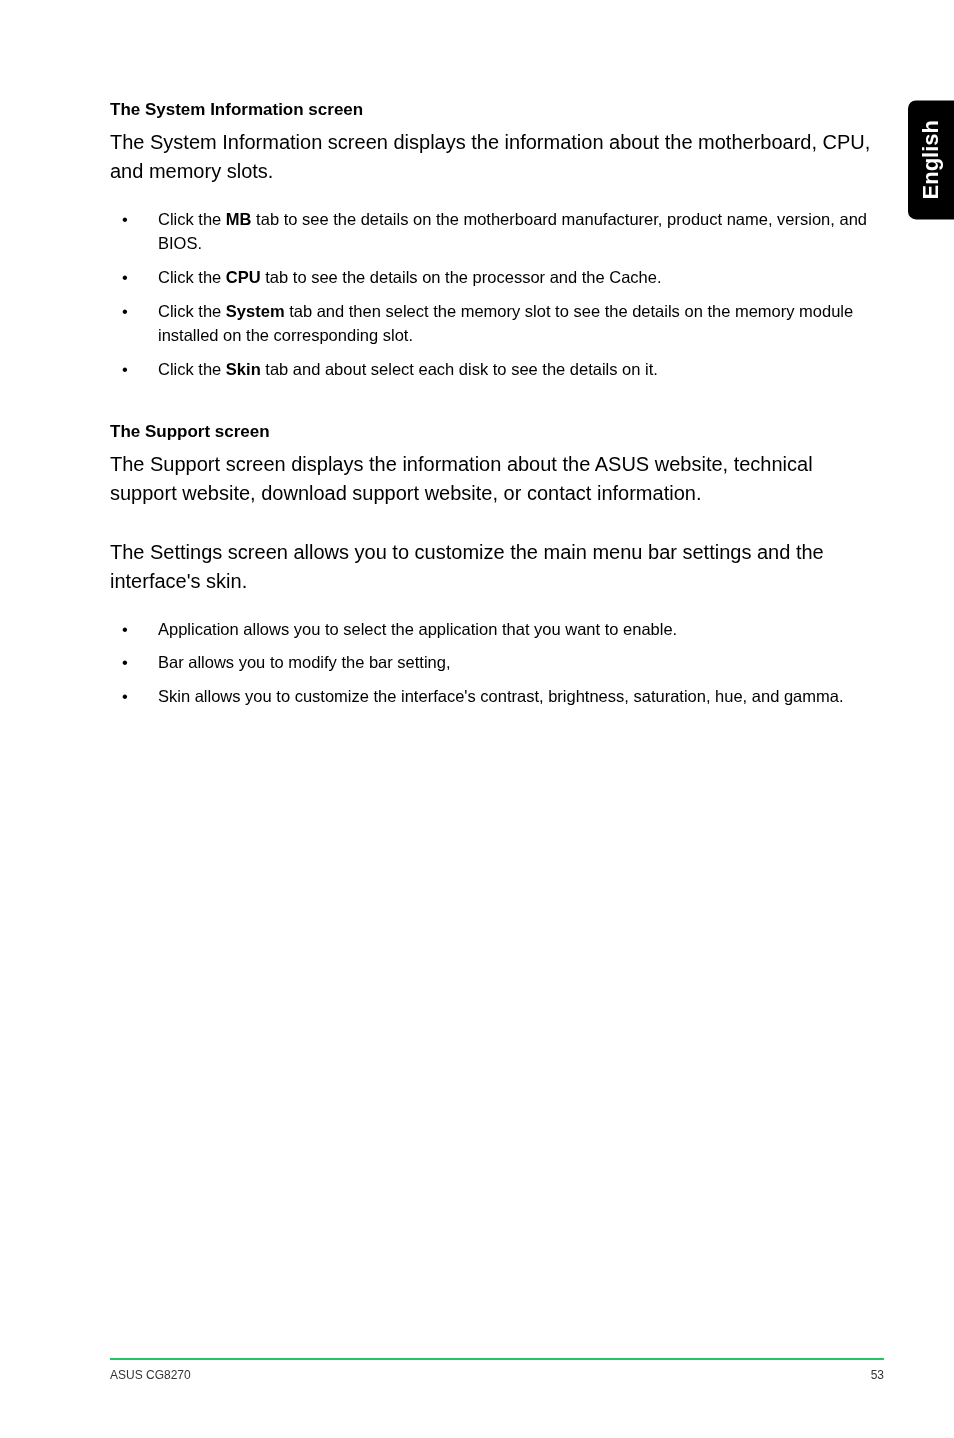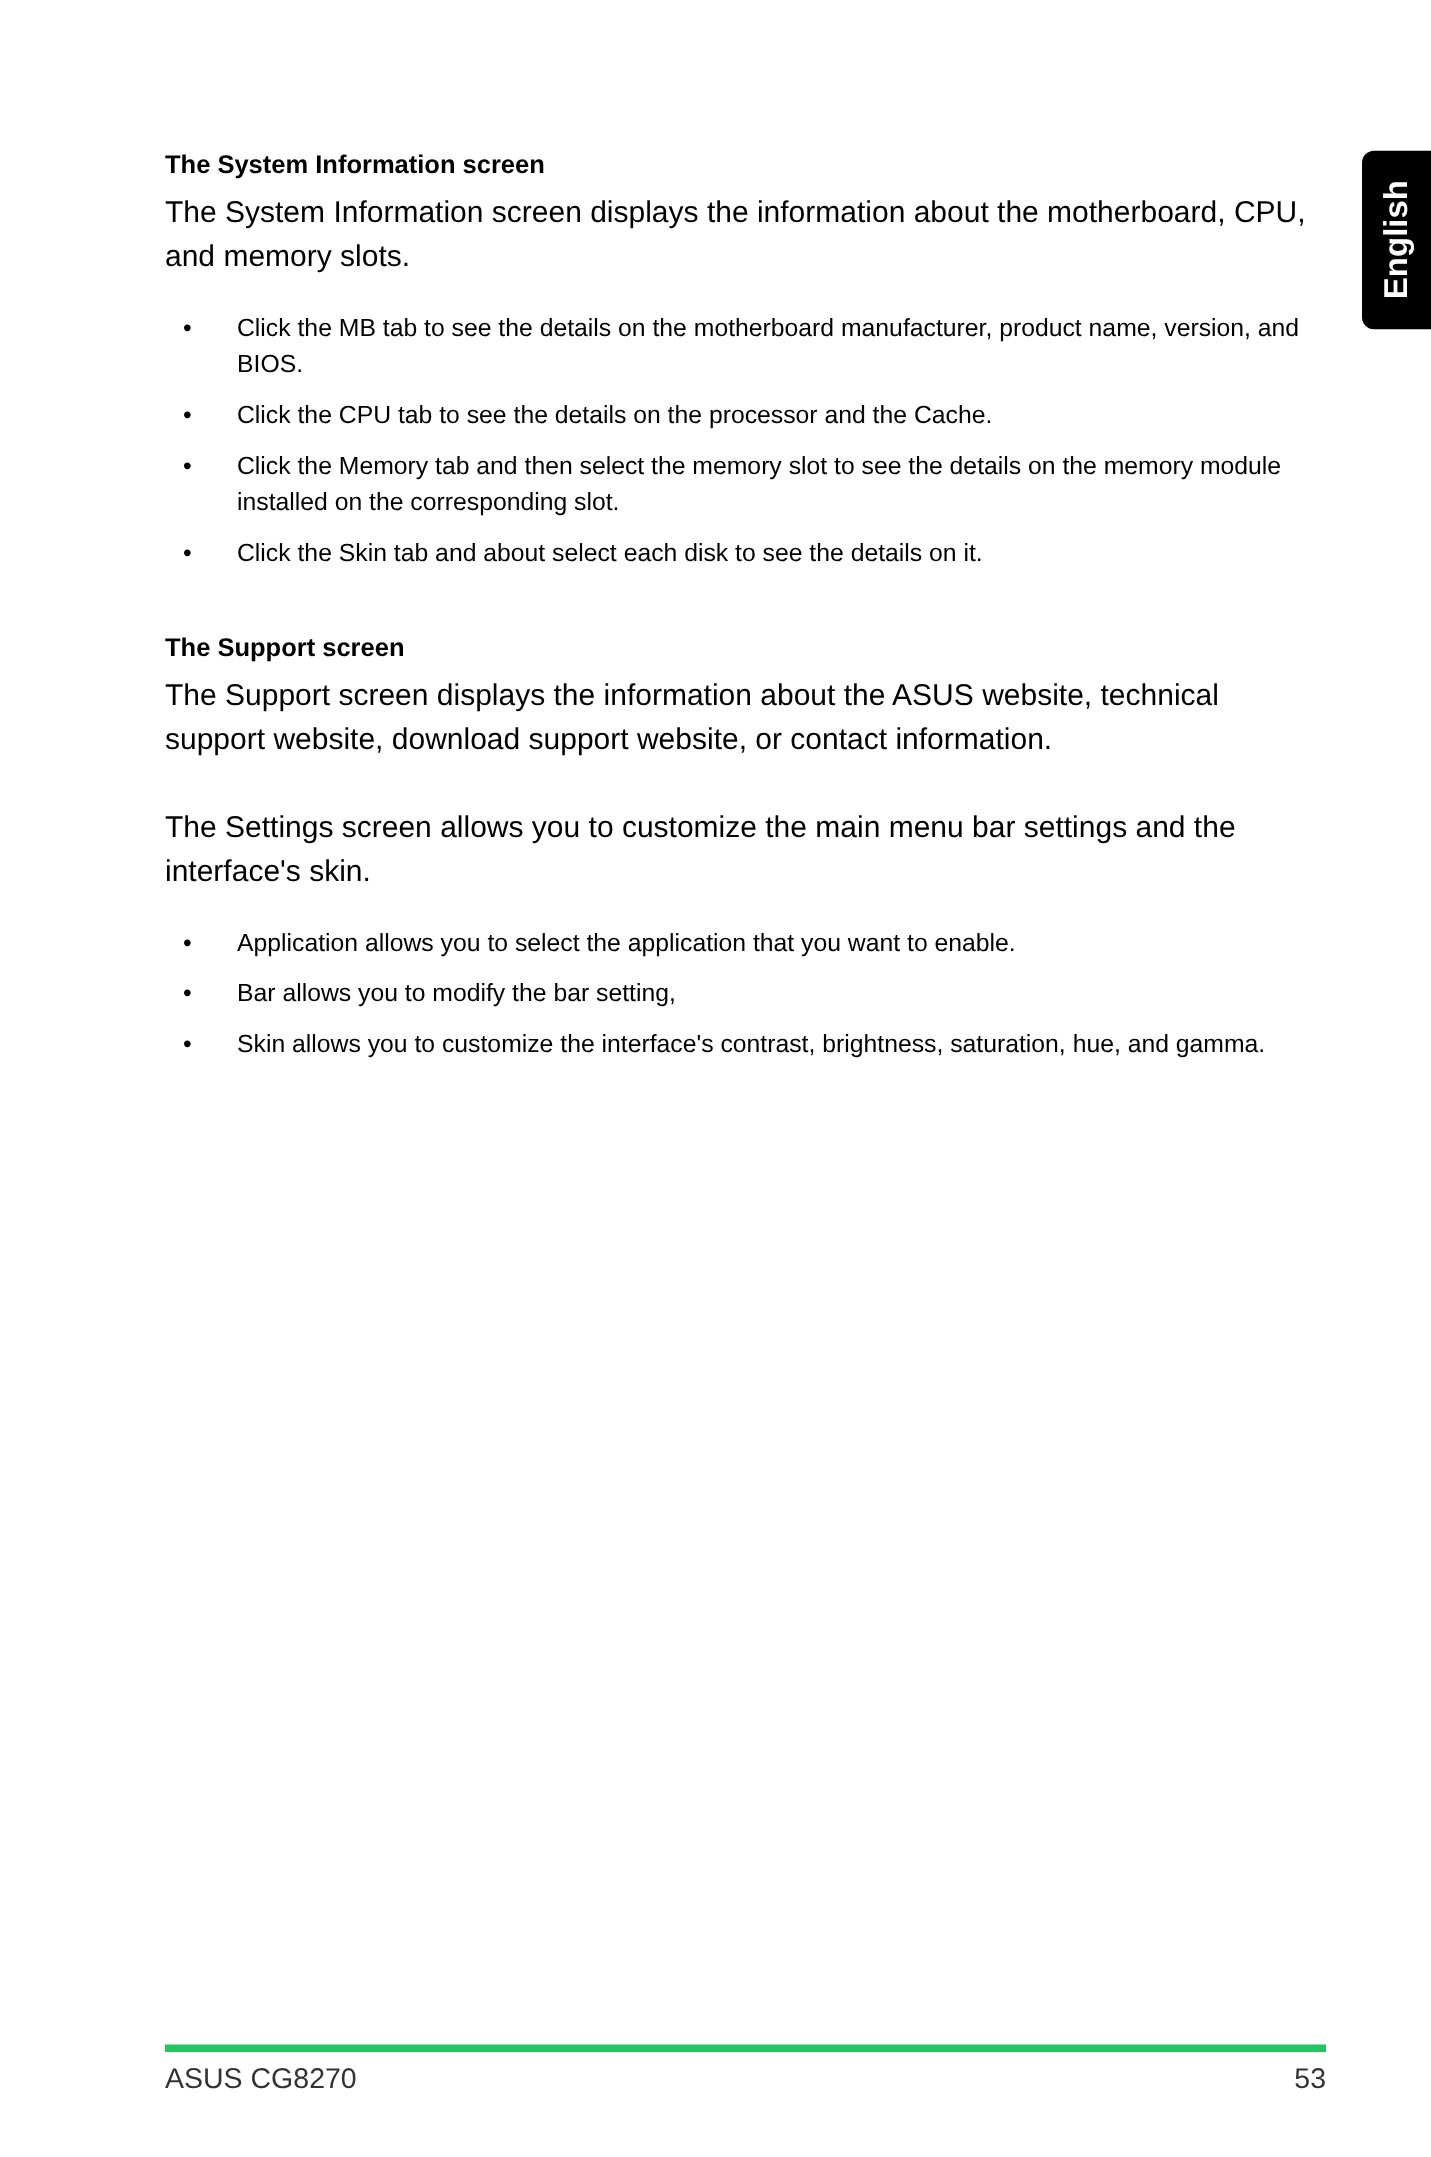--- a/index.html
+++ b/index.html
@@ -59,32 +59,32 @@
       flex-shrink: 0;
     }
     .li-text {
       flex: 1;
     }
     .section {
       margin-bottom: 30px;
     }
     .footer {
       position: absolute;
-      bottom: 40px;
+      bottom: 56px;
       left: 110px;
       right: 70px;
-      border-top: 5px solid #22c55e;
+      border-top: 2px solid #22c55e;
       padding-top: 8px;
       display: flex;
       justify-content: space-between;
-      font-size: 19px;
+      font-size: 12px;
       color: #333;
     }
     b {
-      font-weight: normal;
+      font-weight: bold;
     }
   </style>
 </head>
 <body>
 
 <div class="side-tab">English</div>
 
 <div class="page">
 
   <div class="section">
@@ -94,21 +94,21 @@
       <li>
         <span class="bullet">•</span>
         <span class="li-text"><span>Click the </span><b>MB</b><span> tab to see the details on the motherboard manufacturer, product name, version, and BIOS.</span></span>
       </li>
       <li>
         <span class="bullet">•</span>
         <span class="li-text"><span>Click the </span><b>CPU</b><span> tab to see the details on the processor and the Cache.</span></span>
       </li>
       <li>
         <span class="bullet">•</span>
-        <span class="li-text"><span>Click the </span><b>Memory</b><span> tab and then select the memory slot to see the details on the memory module installed on the corresponding slot.</span></span>
+        <span class="li-text"><span>Click the </span><b>System</b><span> tab and then select the memory slot to see the details on the memory module installed on the corresponding slot.</span></span>
       </li>
       <li>
         <span class="bullet">•</span>
         <span class="li-text"><span>Click the </span><b>Skin</b><span> tab and about select each disk to see the details on it.</span></span>
       </li>
     </ul>
   </div>
 
   <div class="section">
     <h2>The Support screen</h2>

